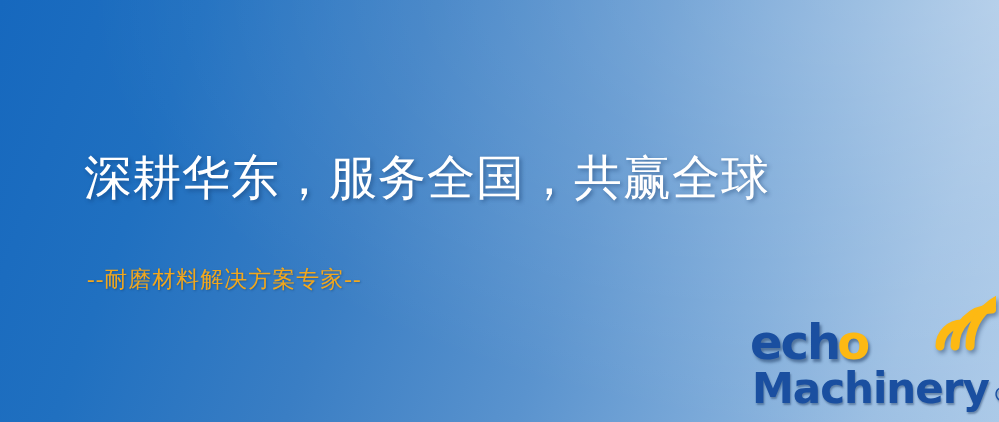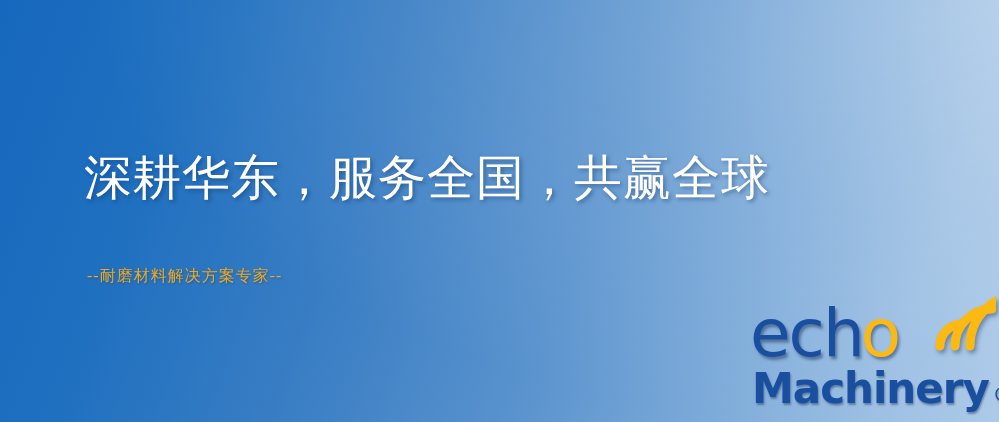--- a/index.html
+++ b/index.html
@@ -44,21 +44,21 @@
     color: #ffffff;
     letter-spacing: 1px;
     white-space: nowrap;
     text-shadow: 2px 2px 4px rgba(10,45,90,0.45);
   }
 
   .subhead {
     position: absolute;
     left: 87px;
     top: 266px;
-    font-size: 16px;
+    font-size: 23px;
     line-height: 1.2;
     color: #F2A71C;
     letter-spacing: 1px;
     white-space: nowrap;
     text-shadow: 1px 1px 2px rgba(10,45,90,0.35);
   }
 
   
   .logo {
     position: absolute;
@@ -68,22 +68,22 @@
     height: 126px;
   }
   .logo-wordmark {
     position: absolute;
     left: 6px;
     top: 0px;
     height: 74px;
     display: flex;
     align-items: flex-end;
     font-family: "DejaVu Sans", sans-serif;
-    font-weight: normal;
-    font-size: 66px;
+    font-weight: bold;
+    font-size: 48px;
     line-height: 0.95;
     letter-spacing: -2px;
   }
   .logo-ech {
     color: #1A4FA0;
     text-shadow: 2px 3px 3px rgba(8,35,75,0.45);
   }
   .logo-o {
     color: #FDB913;
     text-shadow: 2px 3px 3px rgba(8,35,75,0.45);

